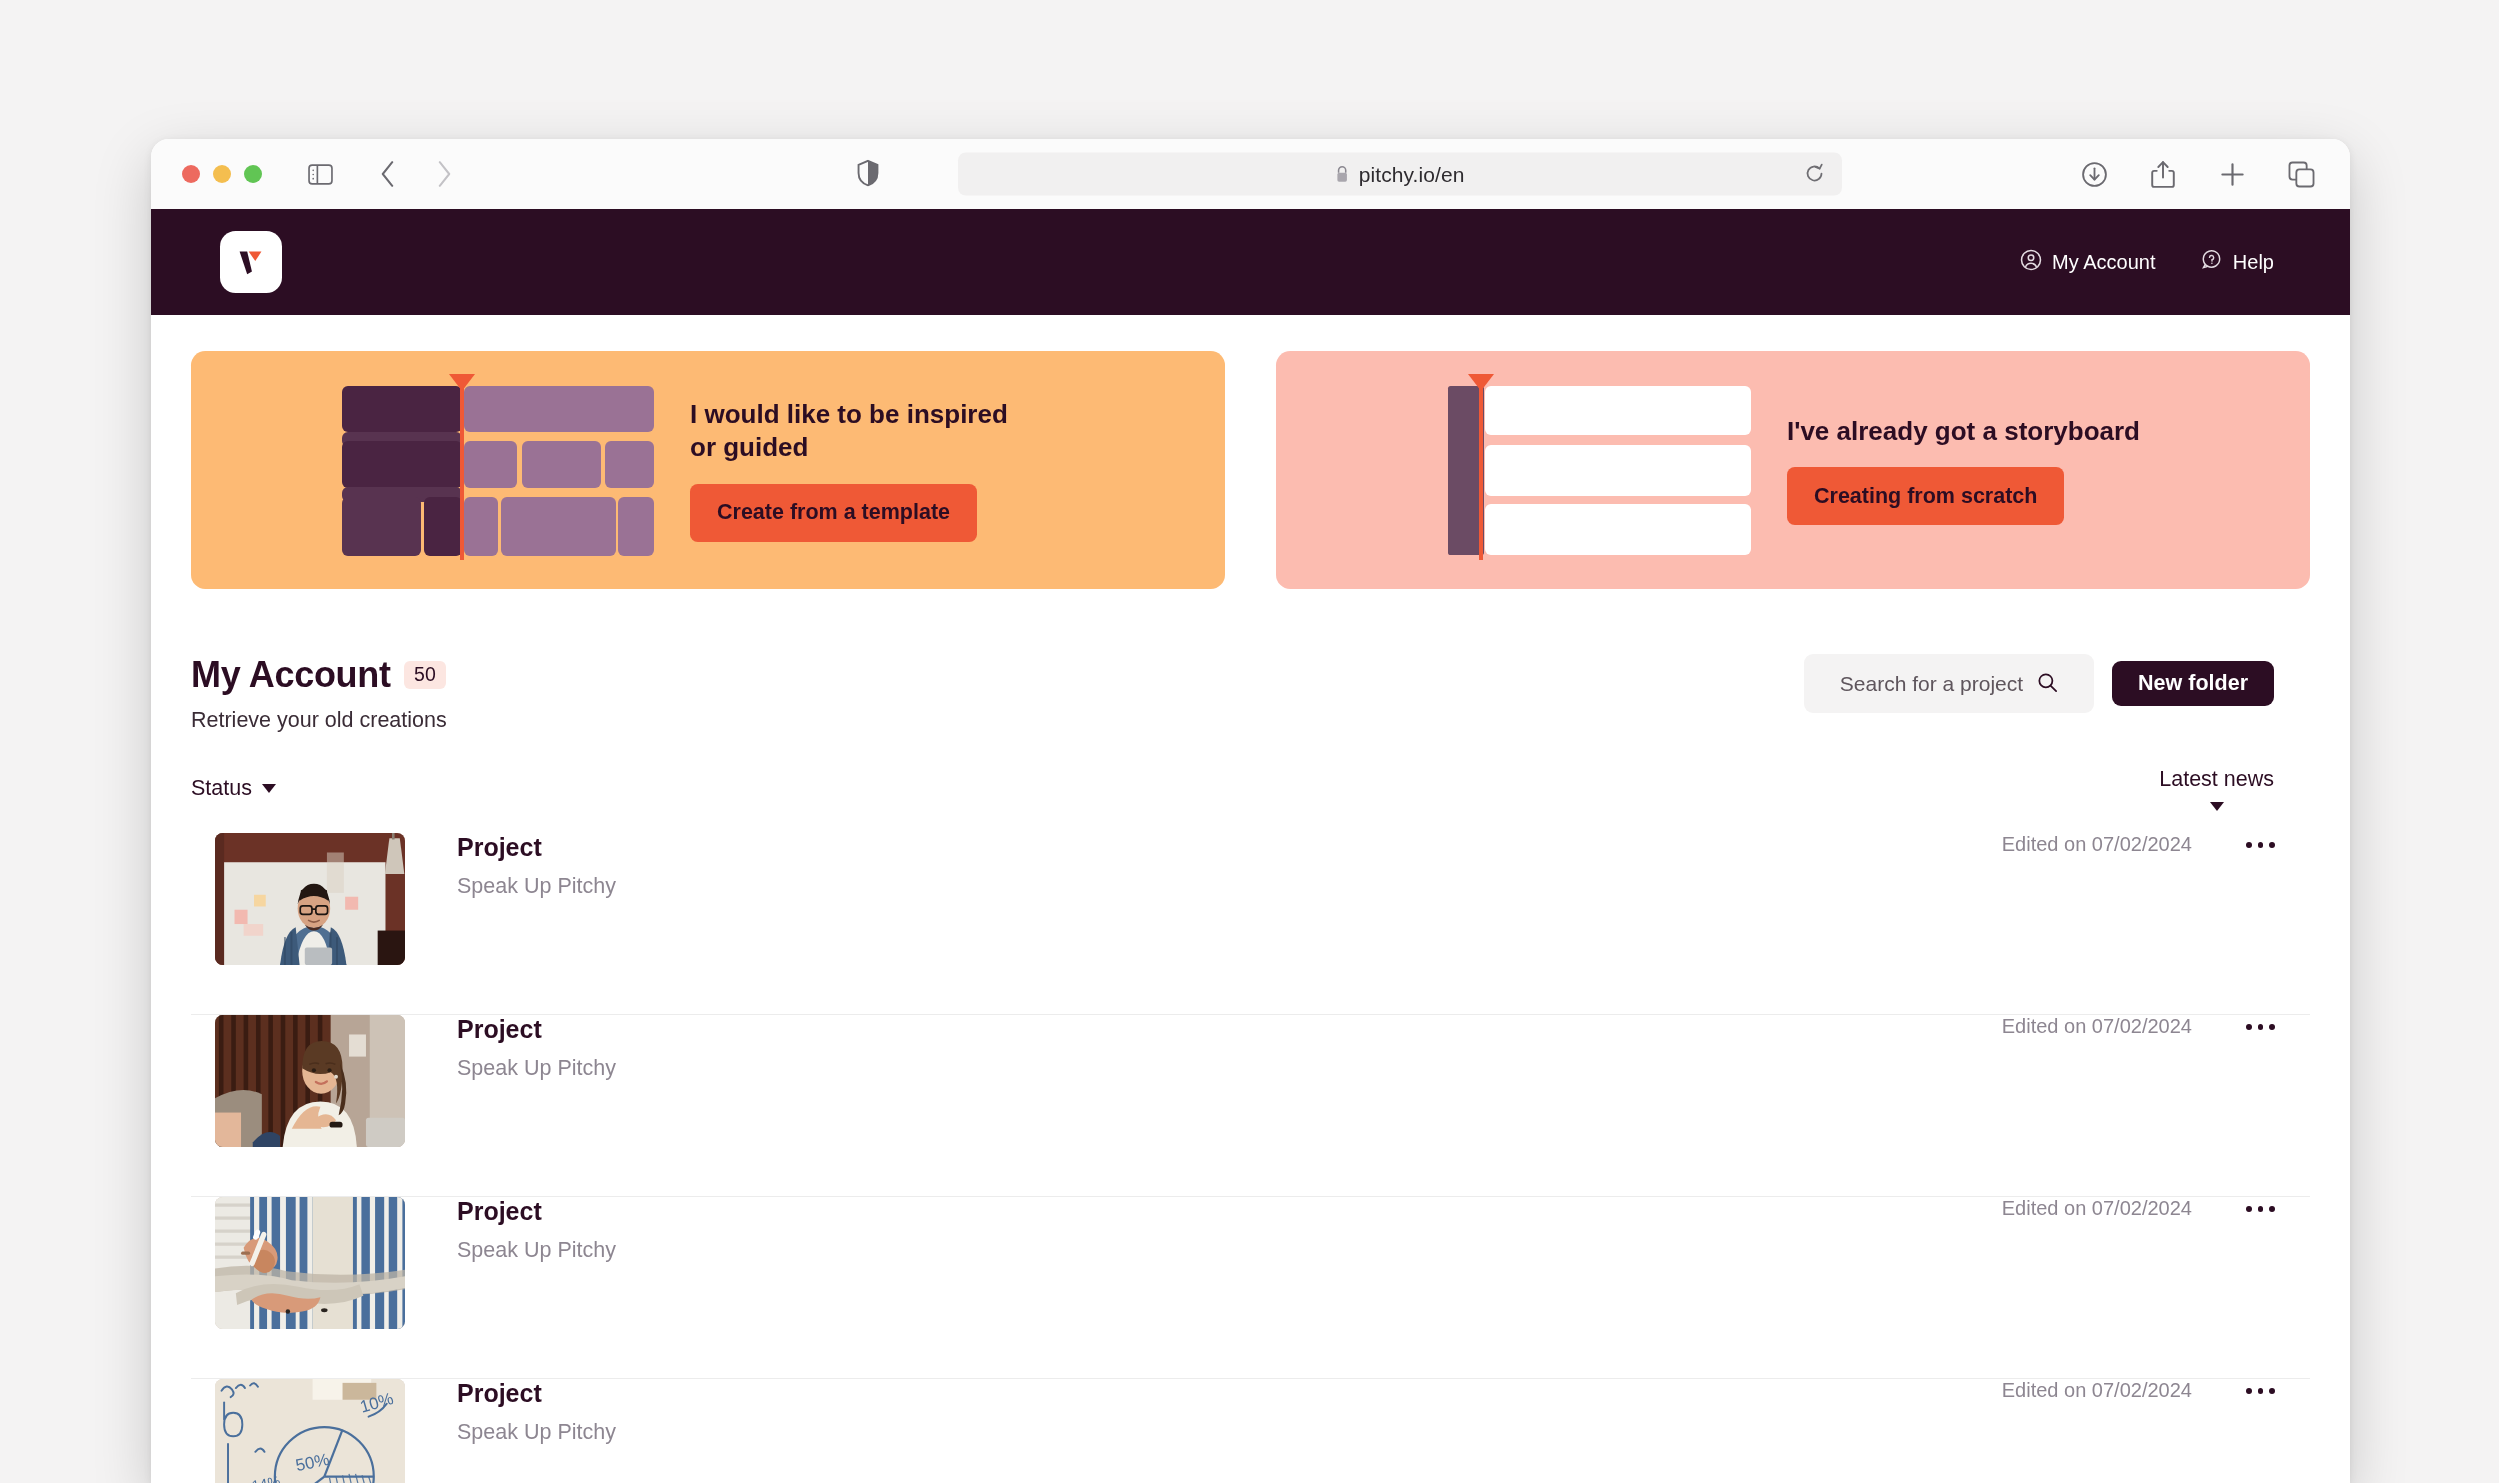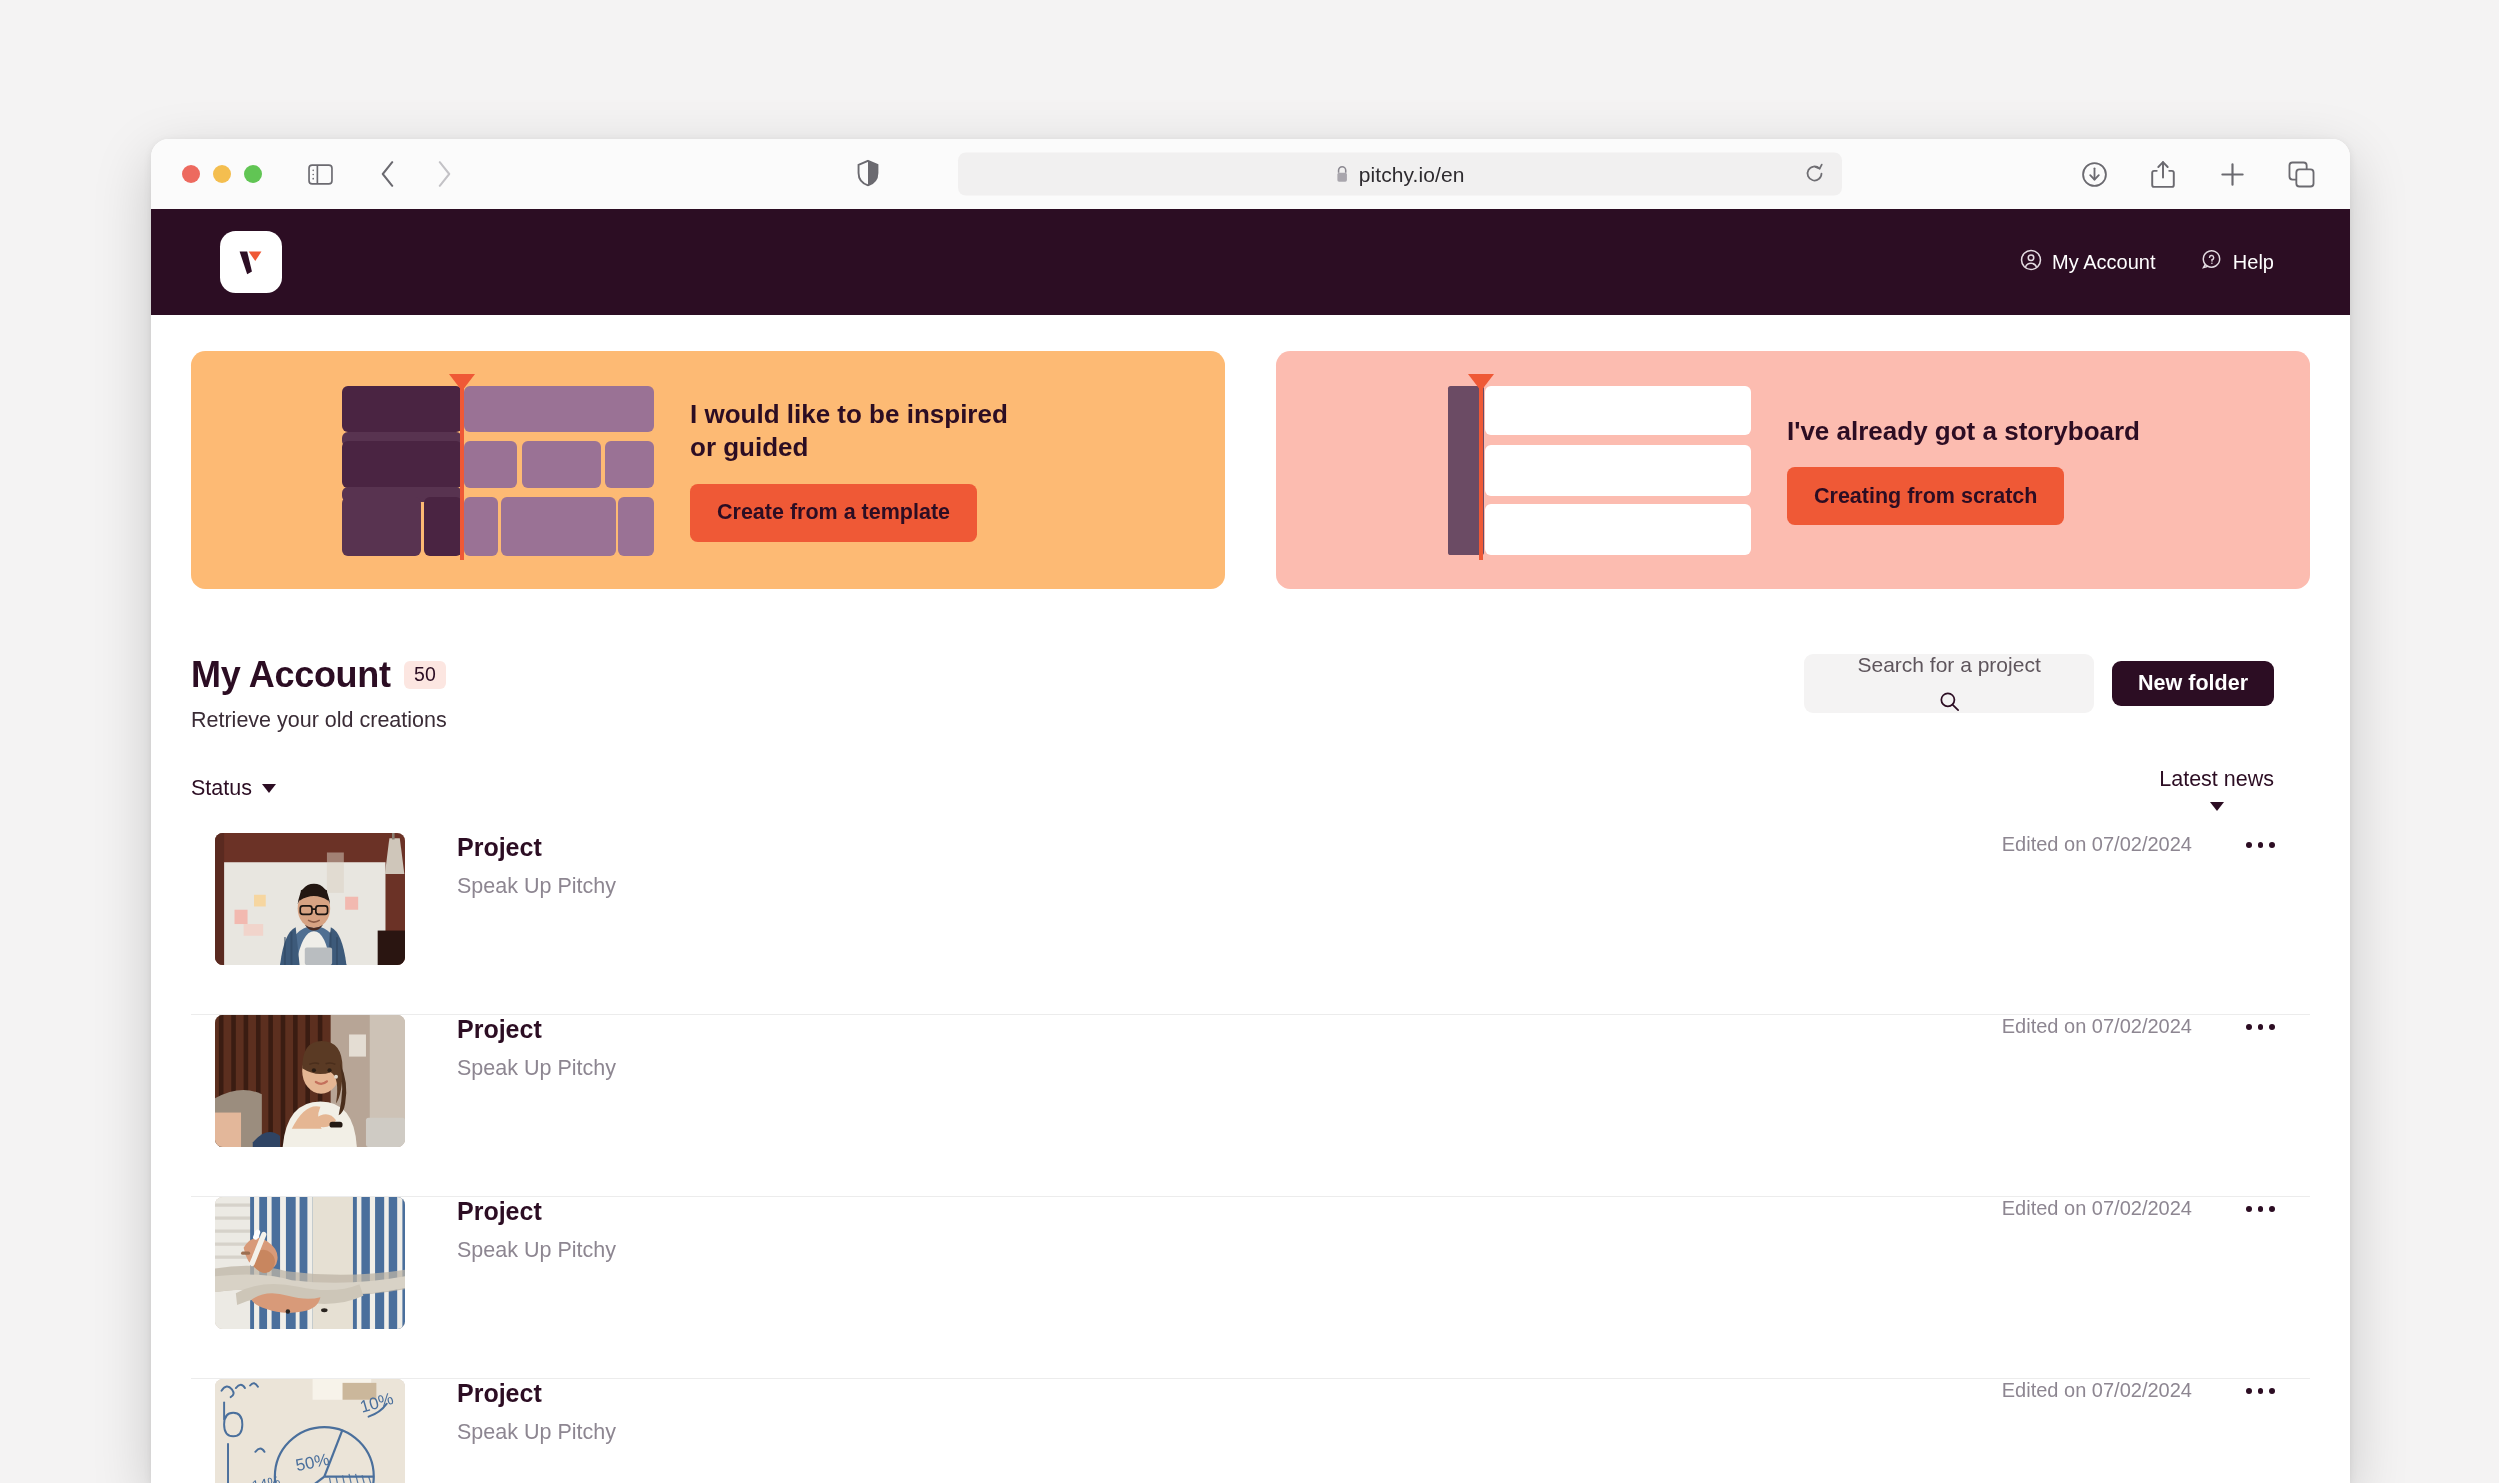--- a/index.html
+++ b/index.html
@@ -226,21 +226,20 @@
     display: flex; align-items: center; gap: 18px;
     margin-right: 36px;
   }
   .search-box {
     width: 290px; height: 59px;
     background: #f4f3f3;
     border-radius: 9px;
     display: flex; align-items: center; justify-content: center;
     gap: 14.3px;
     cursor: text;
-    flex-direction: column;
   }
   .search-ph { font-size: 21px; color: #5e555c; }
   .newfolder-btn {
     background: #2c0d23;
     color: #ffffff;
     font-size: 21.5px; font-weight: bold;
     border: none; border-radius: 9px;
     height: 45px; padding: 0 26px;
     cursor: pointer;
     font-family: "Liberation Sans", sans-serif;

